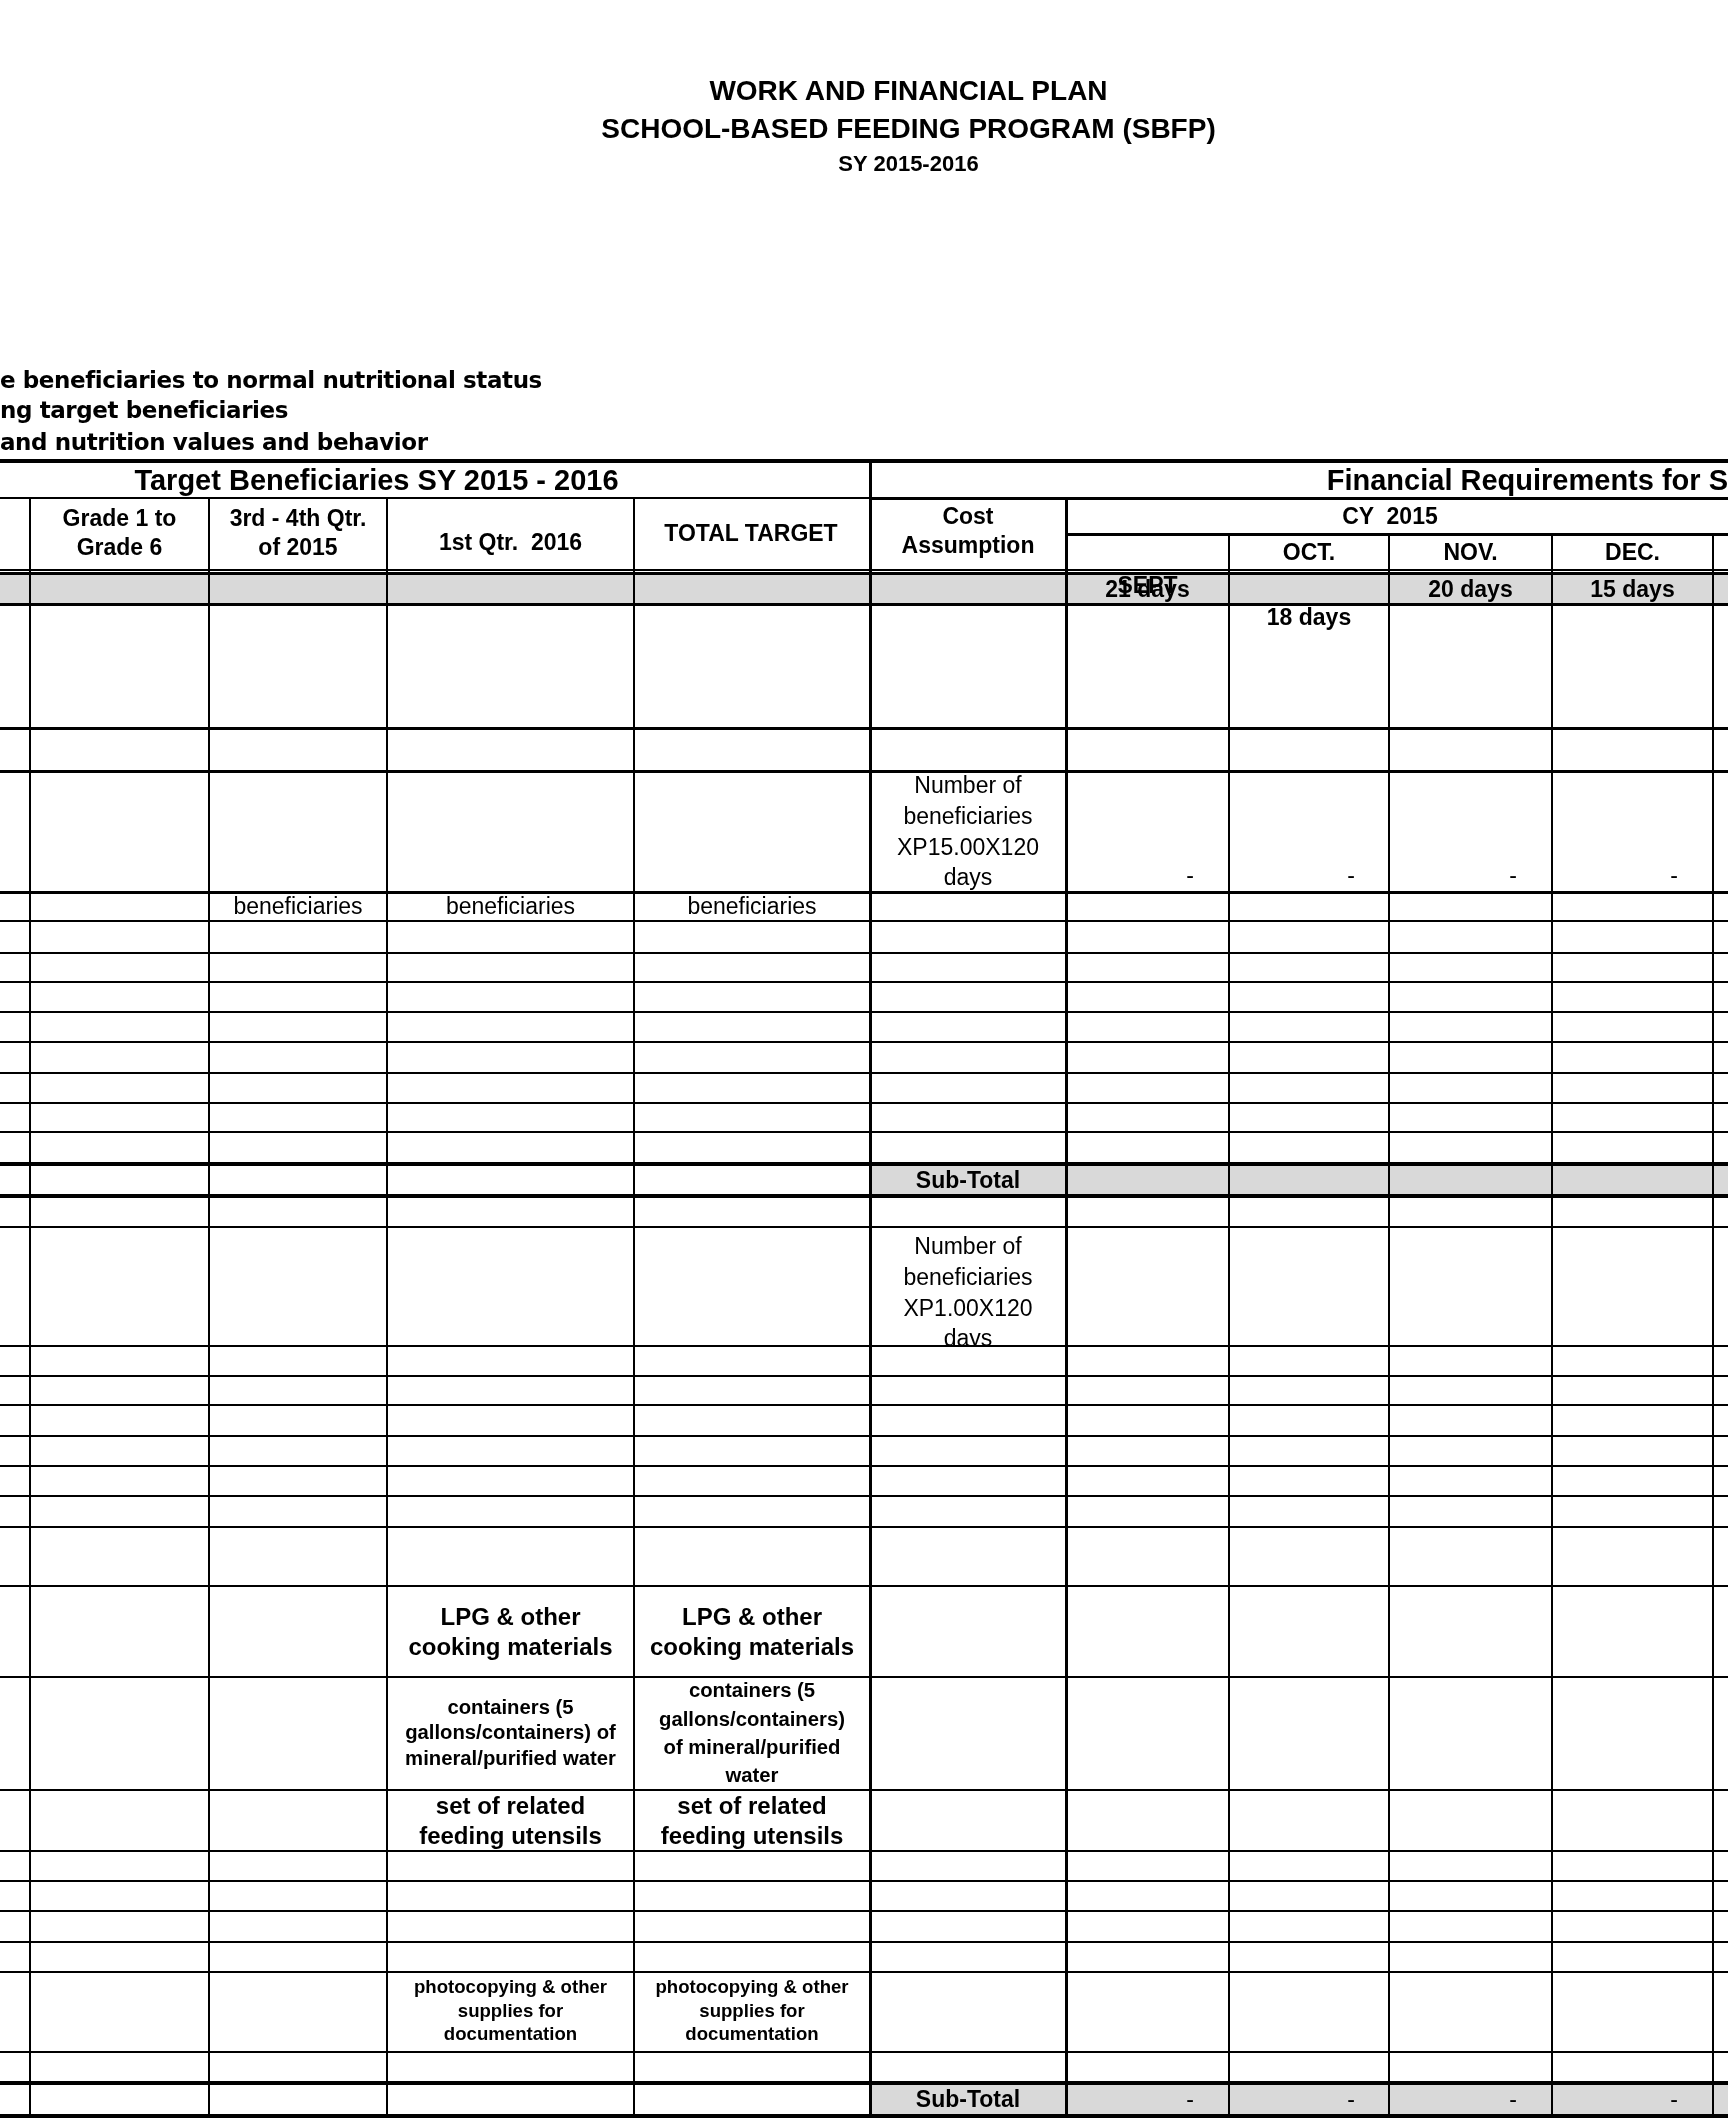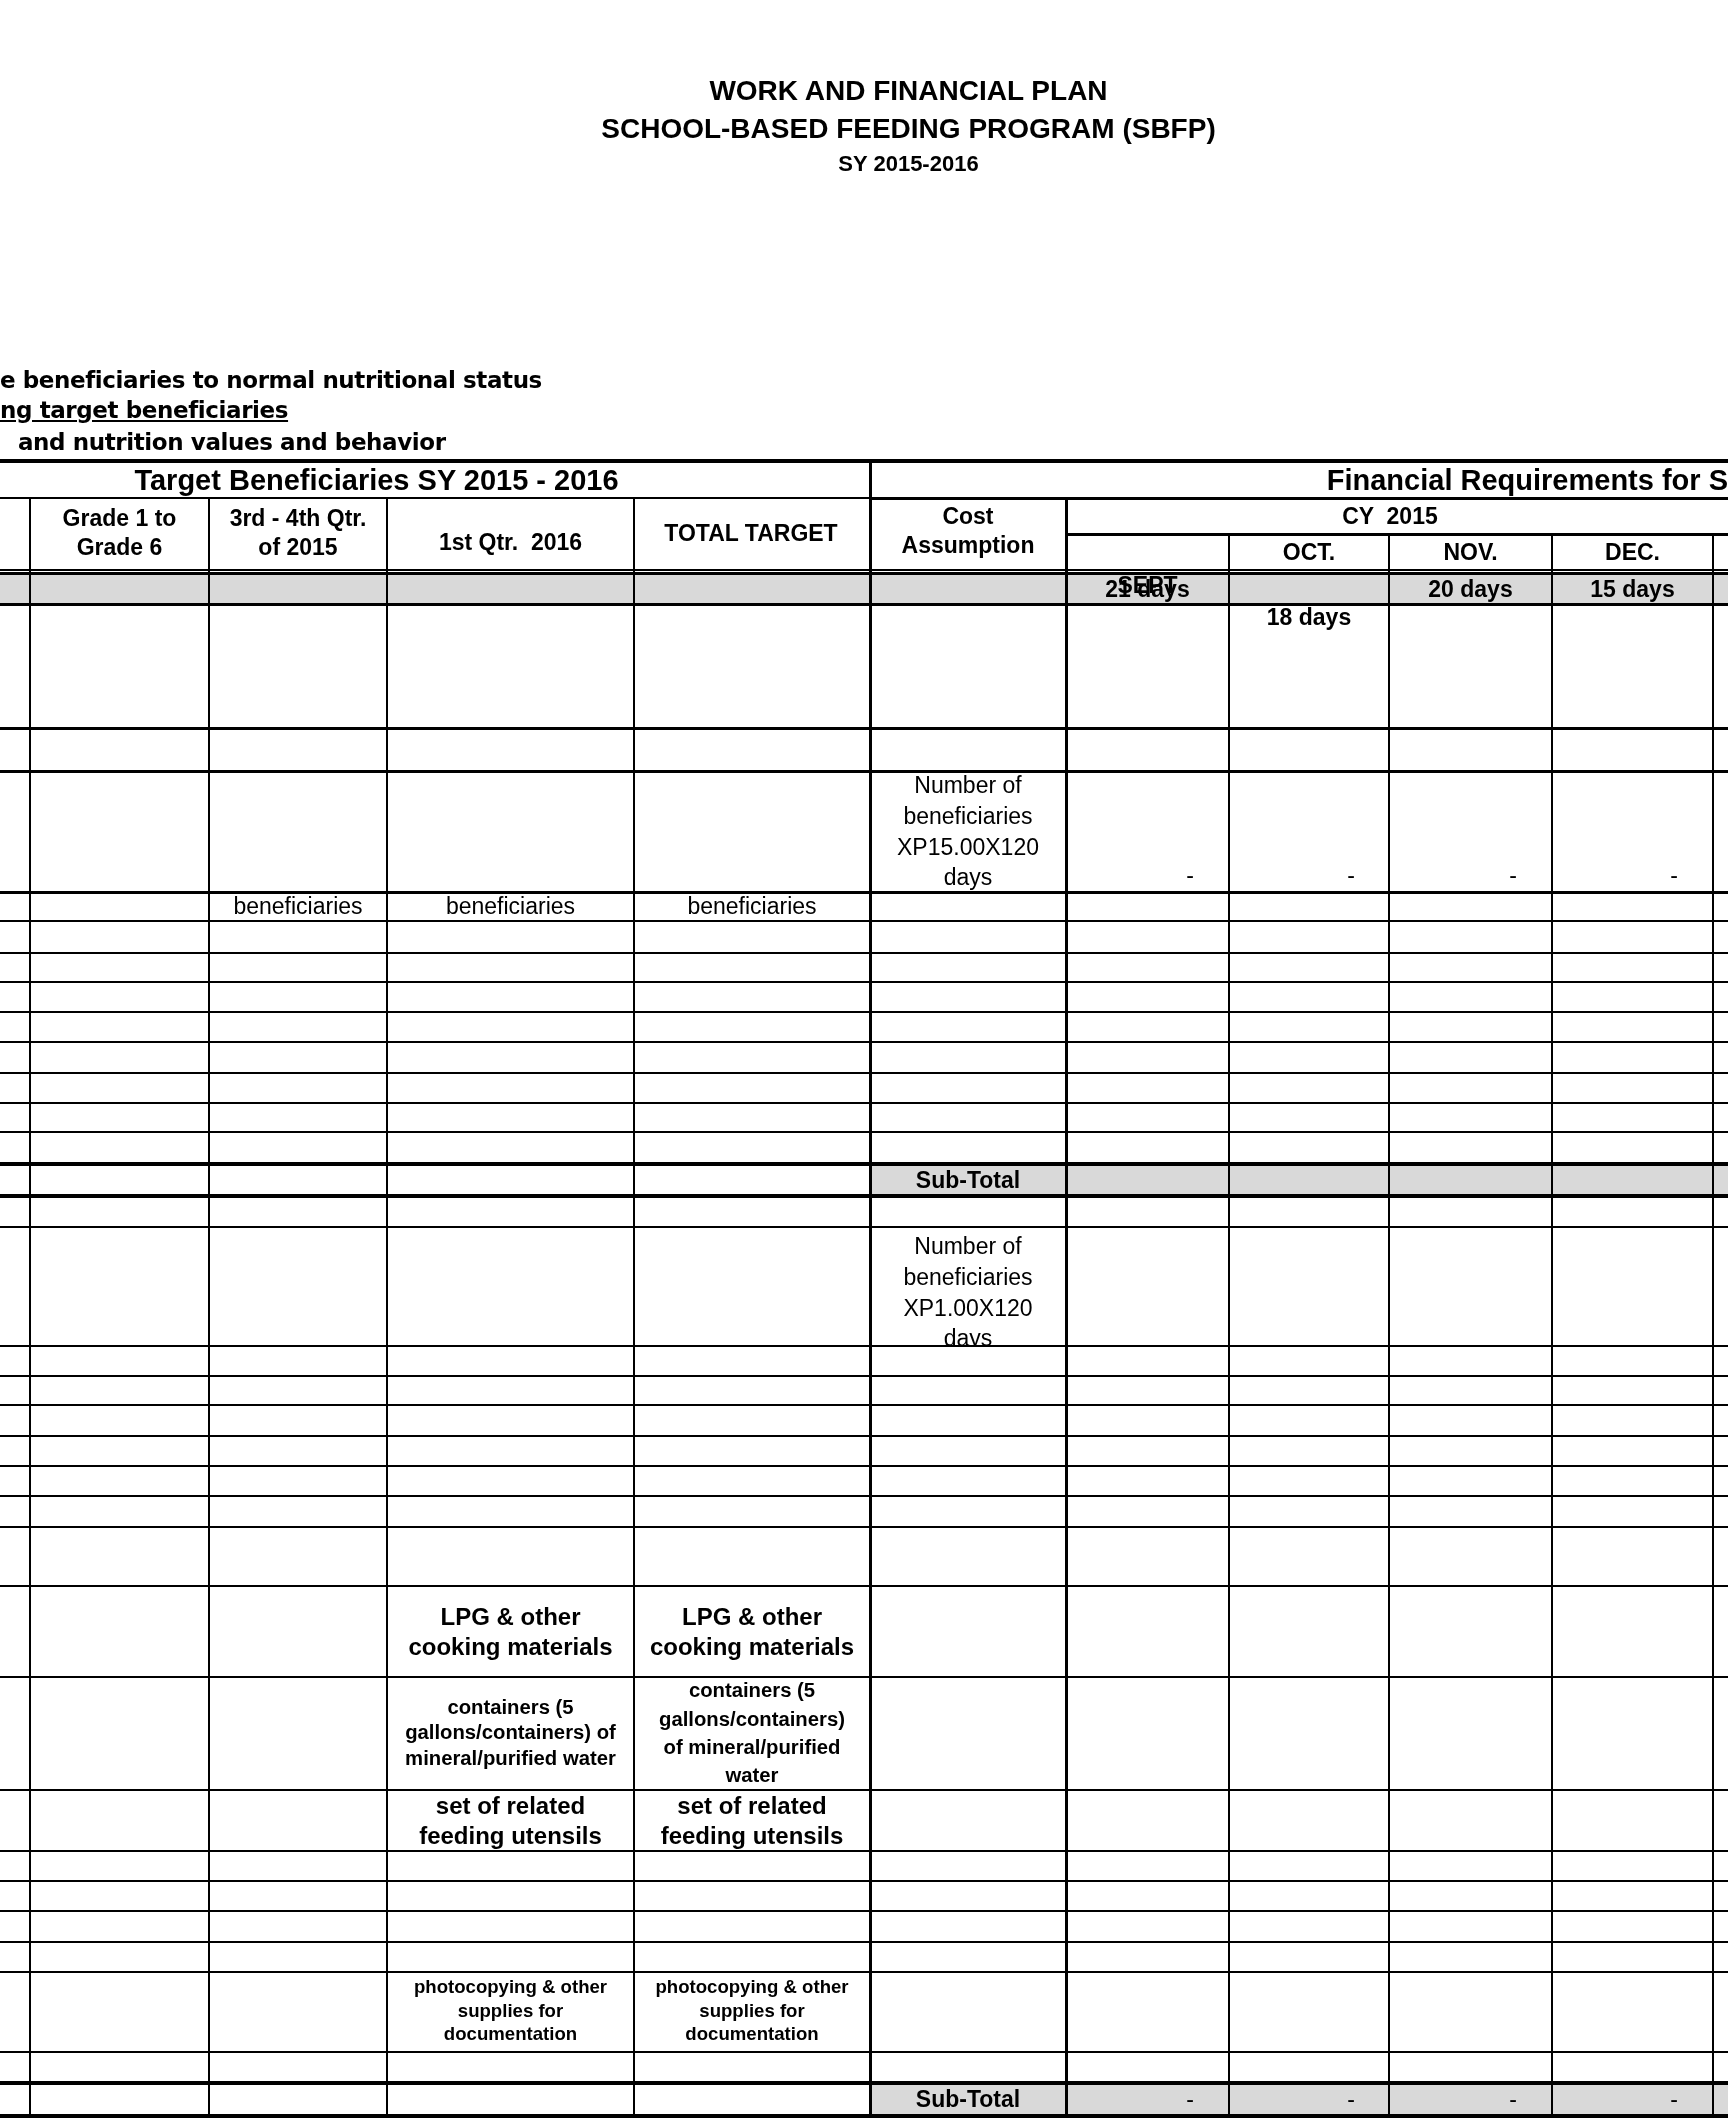--- a/index.html
+++ b/index.html
@@ -13,22 +13,22 @@
   .b{font-weight:bold;}
 </style>
 </head>
 <body>
 
 <div class="title" style="top:75px;font-size:28px;width:1817px;">WORK AND FINANCIAL PLAN</div>
 <div class="title" style="top:113px;font-size:28px;">SCHOOL-BASED  FEEDING PROGRAM (SBFP)</div>
 <div class="title" style="top:151px;font-size:22px;">SY 2015-2016</div>
 
 <div class="obj" style="top:367px;">e beneficiaries to normal nutritional status</div>
-<div class="obj" style="top:397px;text-decoration:underline;">ng target beneficiaries</div>
-<div class="obj" style="top:429px;padding-left:18px;">and nutrition values and behavior</div>
+<div class="obj" style="top:397px;">ng target beneficiaries</div>
+<div class="obj" style="top:429px;">and nutrition values and behavior</div>
 
 <div class="shade" style="position:absolute;left:0;top:574px;width:1728px;height:30.5px;"></div>
 <div class="shade" style="position:absolute;left:871px;top:1166px;width:857px;height:30px;"></div>
 <div class="shade" style="position:absolute;left:871px;top:2085px;width:857px;height:30px;"></div>
 
 <div class="hl" style="left:0;top:459px;width:1728px;height:4.2px;"></div>
 <div class="hl" style="left:0;top:497px;width:871px;height:1.7px;"></div>
 <div class="hl" style="left:871px;top:497px;width:857px;height:3.4px;"></div>
 <div class="hl" style="left:1066px;top:533px;width:662px;height:2.5px;"></div>
 <div class="hl" style="left:0;top:569px;width:1728px;height:1.7px;"></div>

